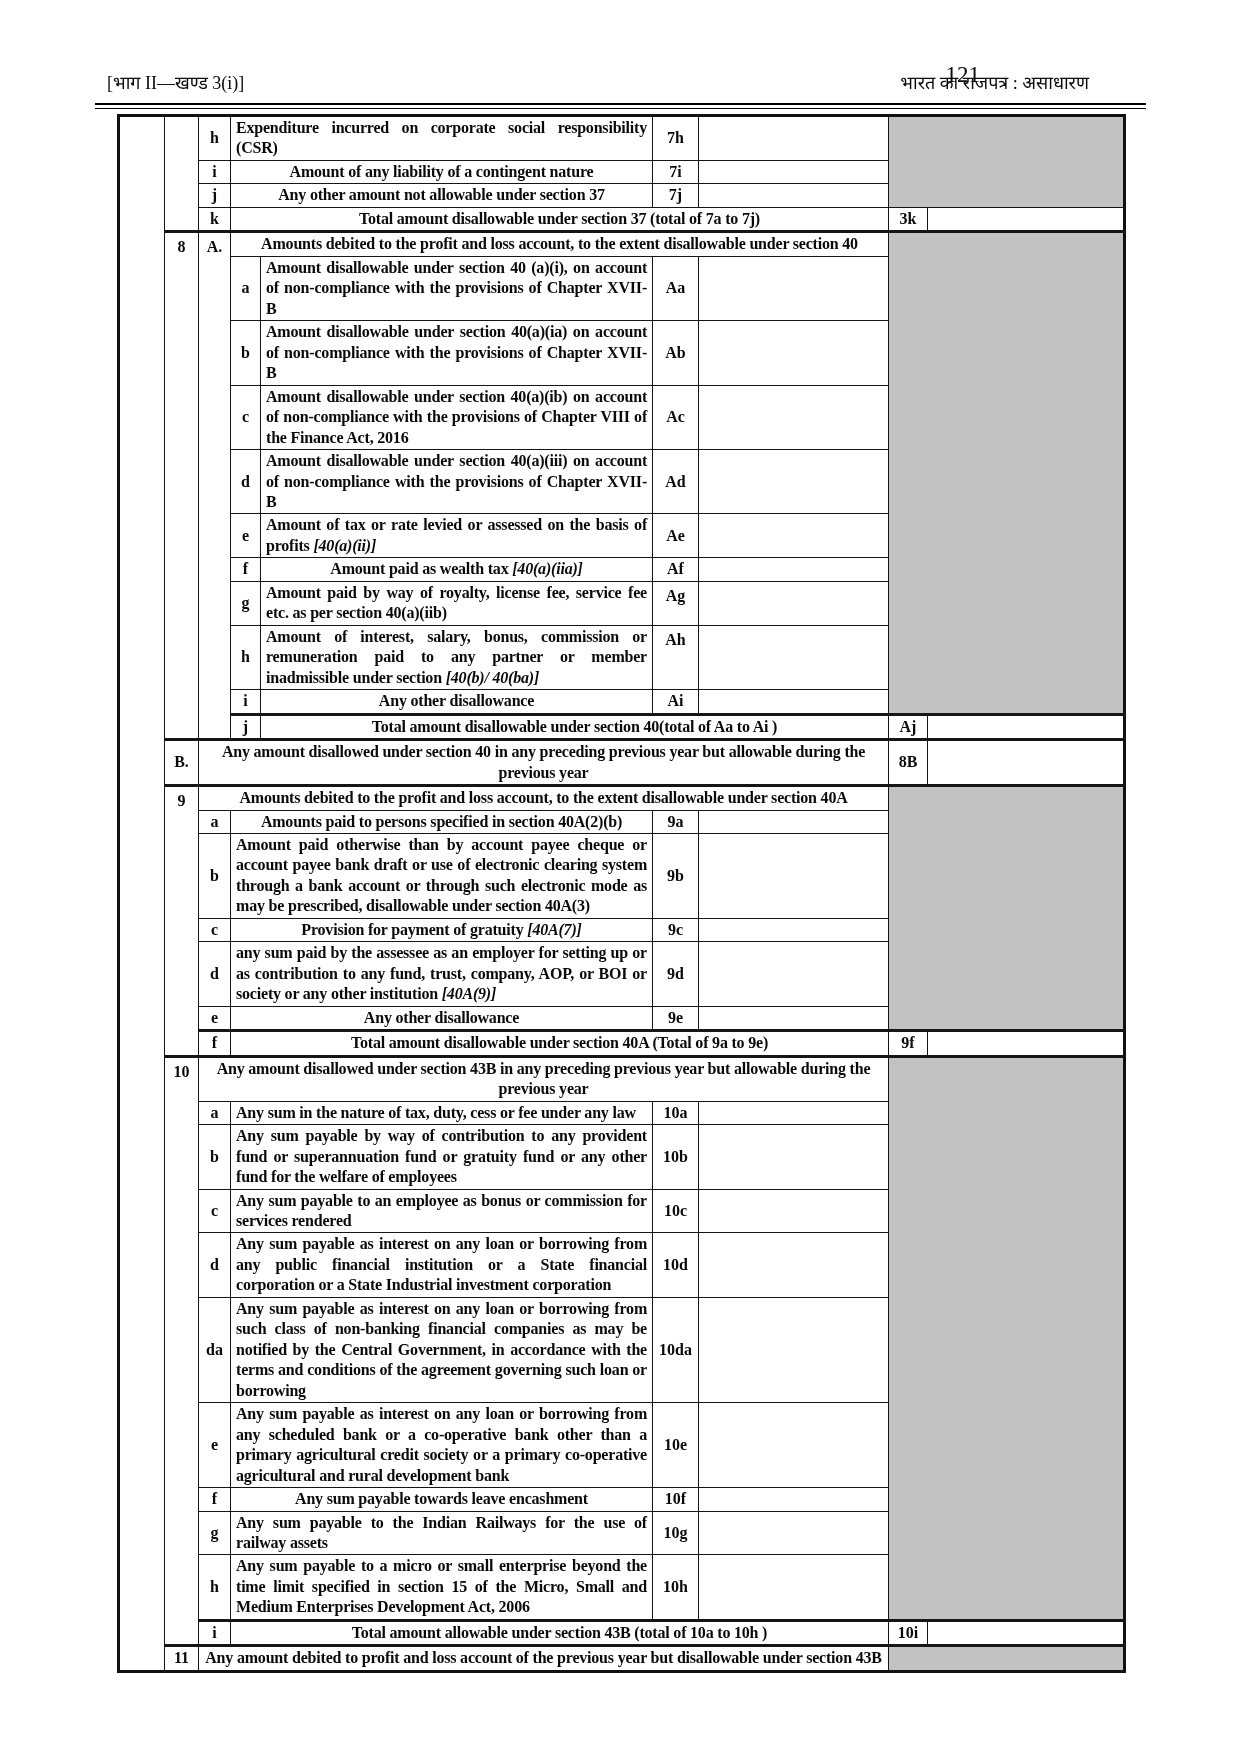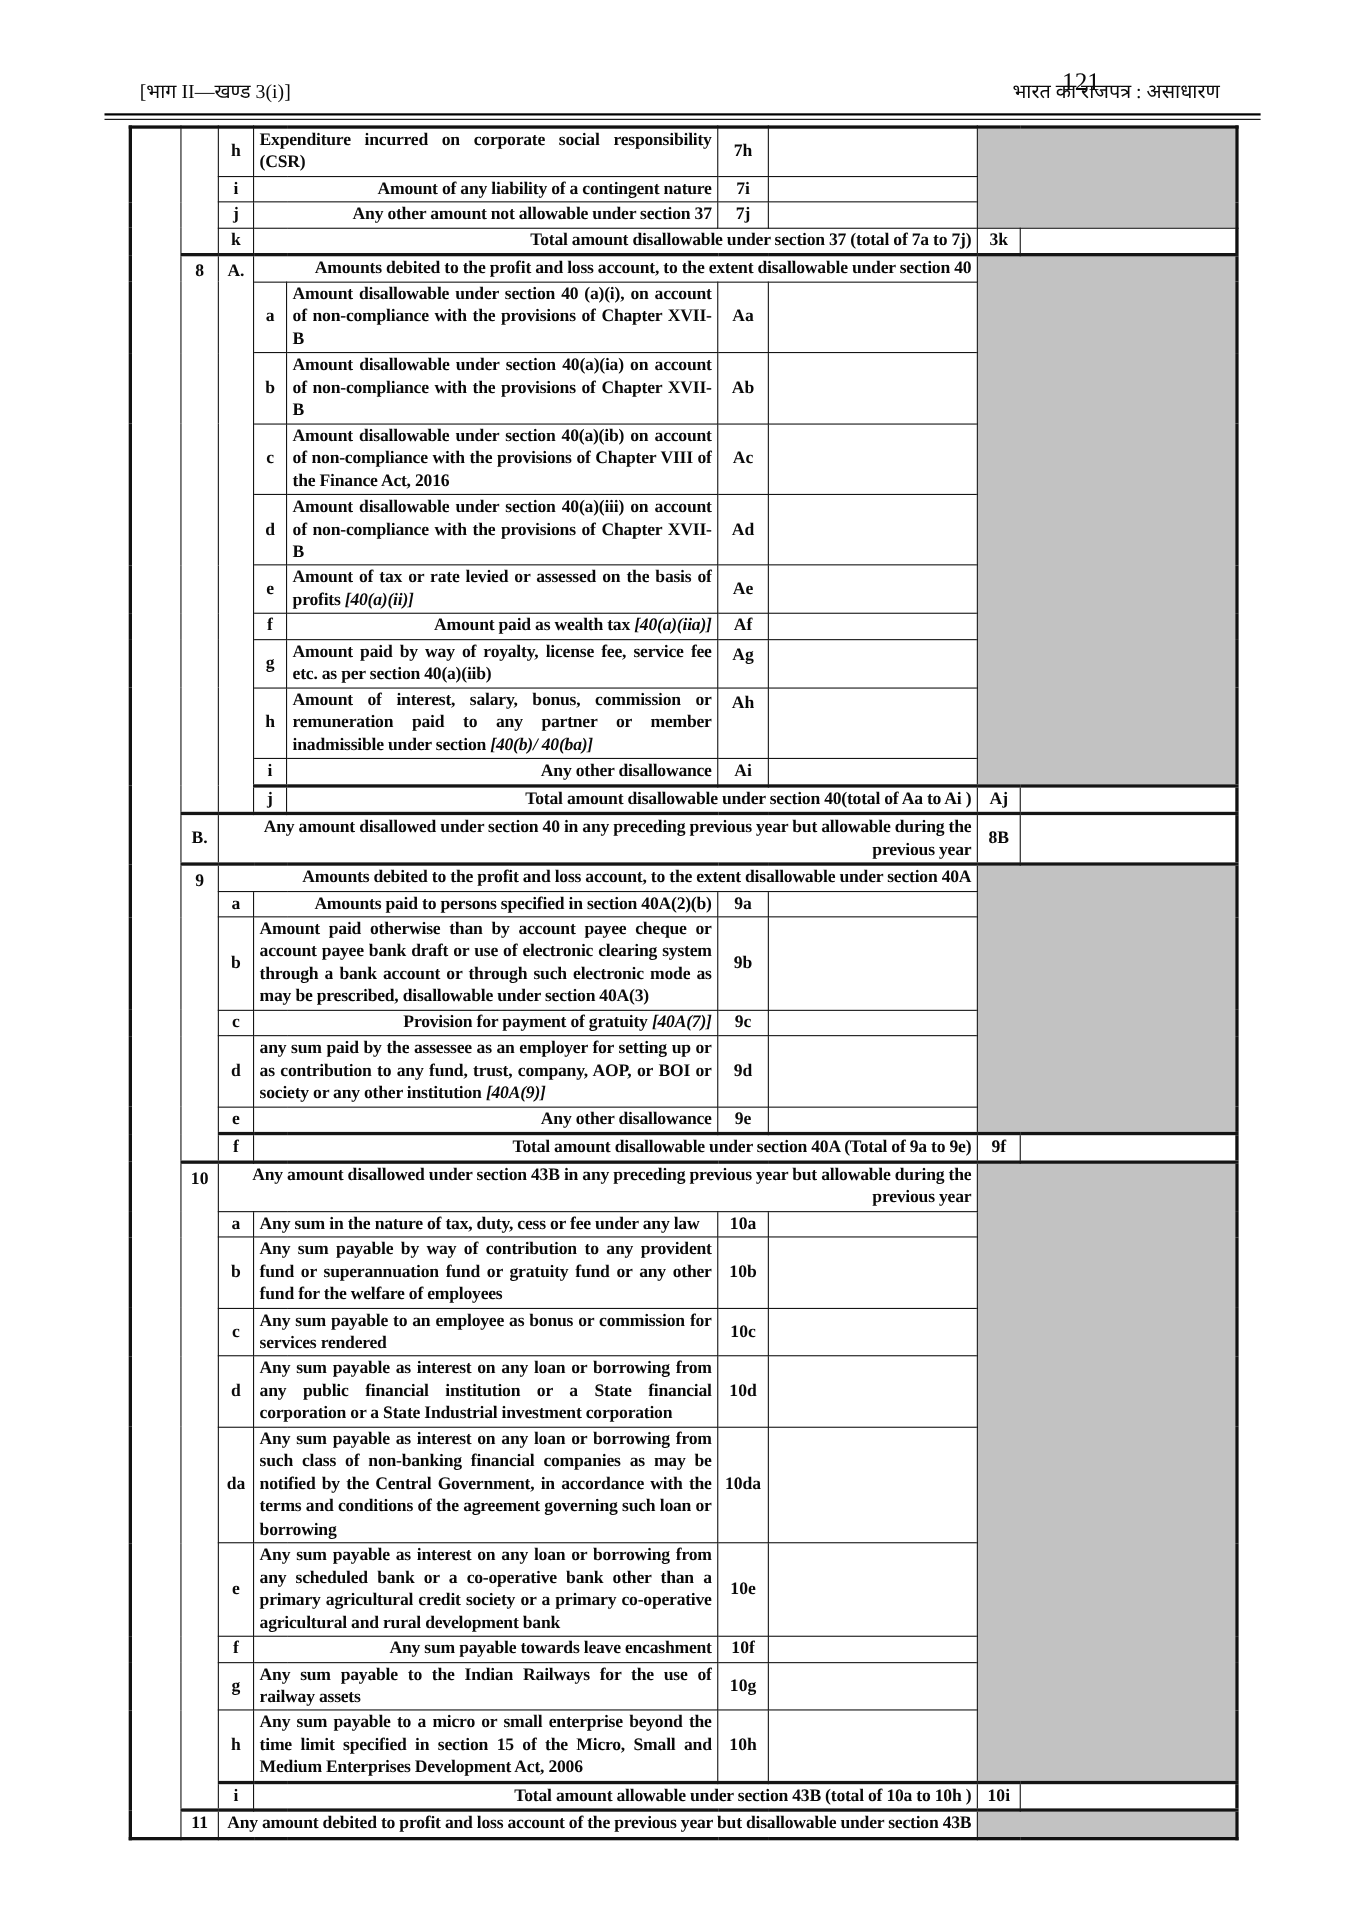--- a/index.html
+++ b/index.html
@@ -1,30 +1,30 @@
 <!DOCTYPE html>
 <html><head>
 <meta charset="utf-8">
 <style>
   html,body{margin:0;padding:0;background:#ffffff;}
   body{width:1241px;height:1755px;position:relative;font-family:"Liberation Serif",serif;color:#0a0a0a;}
-  .page-header{position:absolute;top:62px;left:0;width:1089px;height:40px;margin-left:20px;}
+  .page-header{position:absolute;top:62px;left:0;width:1089px;height:40px;}
   .hdr-left{position:absolute;left:107px;top:8px;font-size:18px;}
   .hdr-center{position:absolute;left:0;right:0;top:8px;text-align:right;font-size:18px;}
   .hdr-page{position:absolute;right:109px;top:0;font-size:23px;}
   .hdr-rule{position:absolute;top:103px;left:95px;width:1051px;height:3px;border-top:2.5px solid #000;border-bottom:1.2px solid #000;}
   .tbl-wrap{position:absolute;top:114px;left:117px;}
   table.form{border-collapse:collapse;table-layout:fixed;width:1006px;border:3px solid #111;}
   td{border:1.5px solid #151515;font-weight:bold;font-size:16px;line-height:1.28;padding:1px 5px;vertical-align:middle;overflow:hidden;background:#fff;}
   col.w-c0{width:46px}col.w-c1{width:34px}col.w-c2{width:32px}col.w-c3{width:30px}
   col.w-desc{width:392px}col.w-code{width:46px}col.w-val{width:190px}
   col.w-rcode{width:39px}col.w-rval{width:197px}
   td.c-num,td.c-letter,td.c-code{text-align:center;padding:1px 2px;}
   td.c-desc{text-align:justify;letter-spacing:-0.2px;}
-  td.c-desc-one{text-align:right;letter-spacing:-0.2px;}
+  td.c-desc-one{text-align:center;letter-spacing:-0.2px;}
   td.c-shade{background:#c2c2c2;}
   td.vtop{vertical-align:top;padding-top:4px;}
   tr.thick-top td{border-top-width:3px;}
   i{}
 </style>
 </head>
 <body>
 
 <div class="page-header">
   <div class="hdr-left">[भाग II—खण्ड  3(i)]</div>

